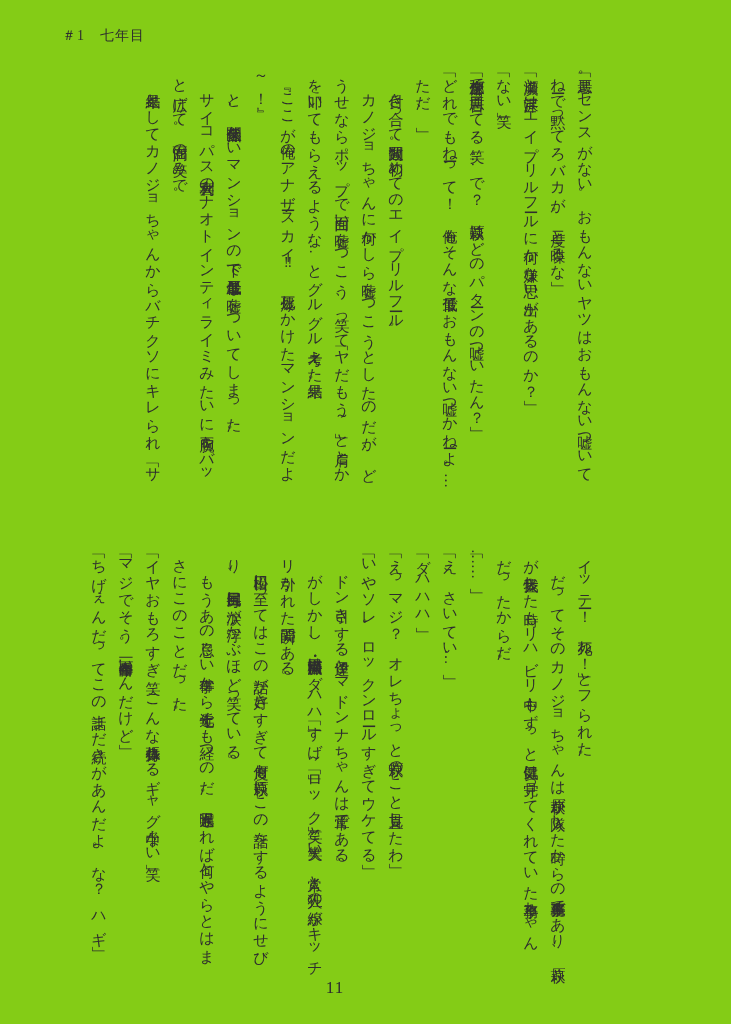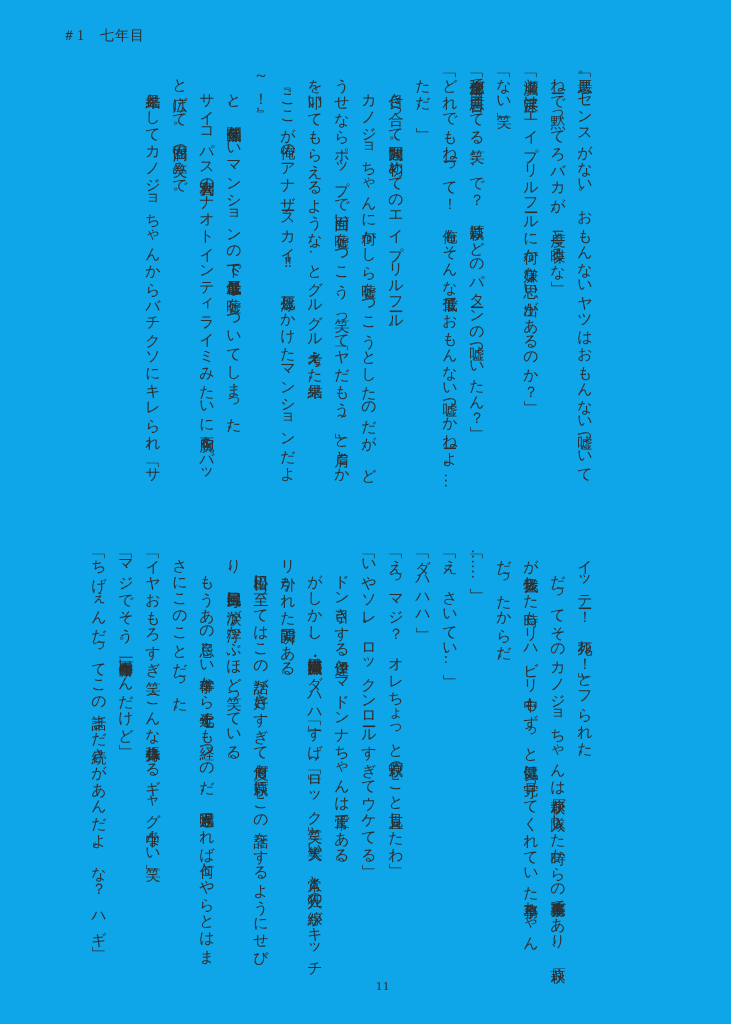--- a/index.html
+++ b/index.html
@@ -4,21 +4,21 @@
 <style>
   html, body {
     margin: 0;
     padding: 0;
     background: #ffffff;
   }
   .page {
     position: relative;
     width: 731px;
     height: 1024px;
-    background: #0ea5e9;
+    background: #84cc16;
     overflow: hidden;
     font-family: "Liberation Serif", "DejaVu Serif", serif;
     color: #2e2e2e;
   }
   .header {
     position: absolute;
     top: 27px;
     left: 62px;
     font-size: 14px;
     letter-spacing: 1px;
@@ -41,23 +41,22 @@
   .text-block p.para {
     margin: 0;
     padding: 0;
   }
   .page-number {
     position: absolute;
     top: 978px;
     left: 0;
     width: 670px;
     text-align: center;
-    font-size: 13px;
+    font-size: 17px;
     letter-spacing: 1px;
-    padding-left: 48px;
   }
 </style>
 </head>
 <body>
 
 <div class="page">
   <div class="header">＃1　七年目</div>
 
   <div class="text-block top">
       <p class="para">「最悪。センスがない。おもんないヤツはおもんない嘘ついてねーで黙ってろバカが。二度と喋るな」</p>

